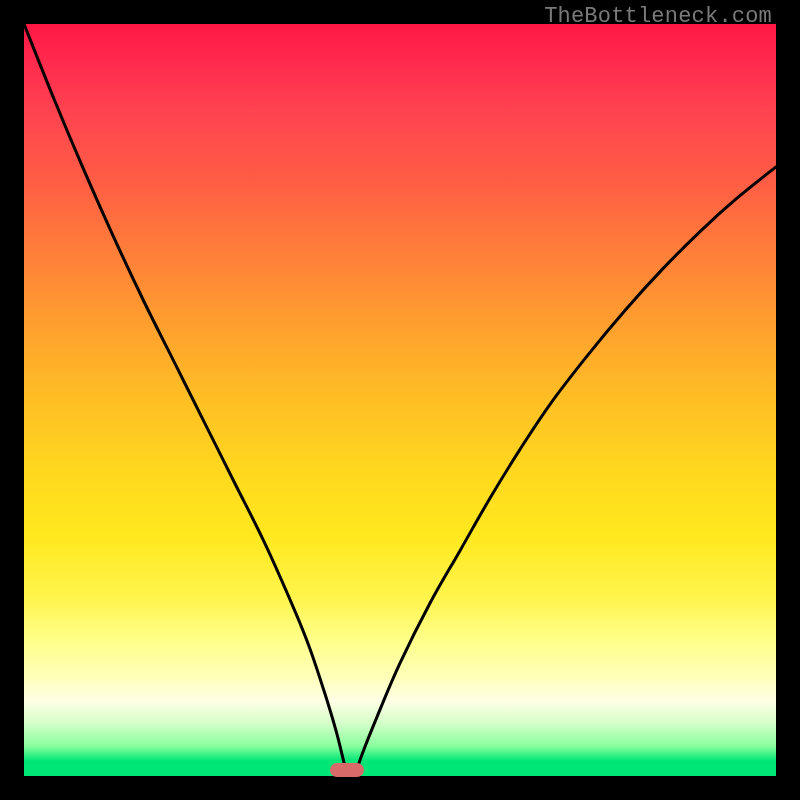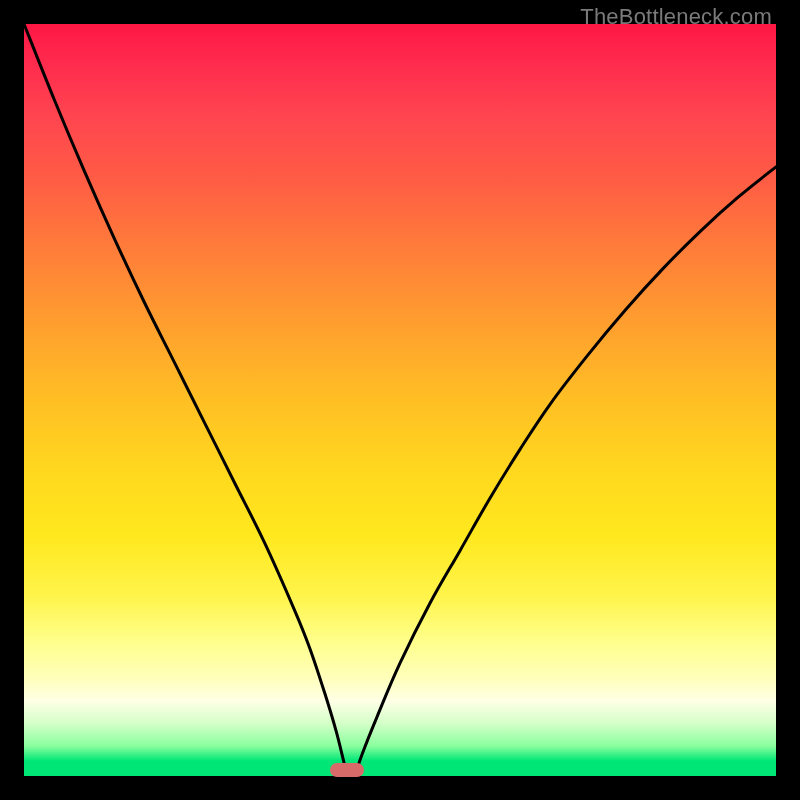--- a/index.html
+++ b/index.html
@@ -40,21 +40,21 @@
   }
   .watermark {
     position: absolute;
     top: 4px;
     right: 28px;
     color: #7a7a7a;
     font-size: 22px;
     letter-spacing: 0.2px;
     font-weight: 500;
     user-select: none;
-    font-family: Liberation Sans, sans-serif;
+    font-family: Liberation Mono, monospace;
   }
   svg.curve {
     position: absolute;
     left: 0;
     top: 0;
     width: 752px;
     height: 752px;
     pointer-events: none;
   }
   .marker {

